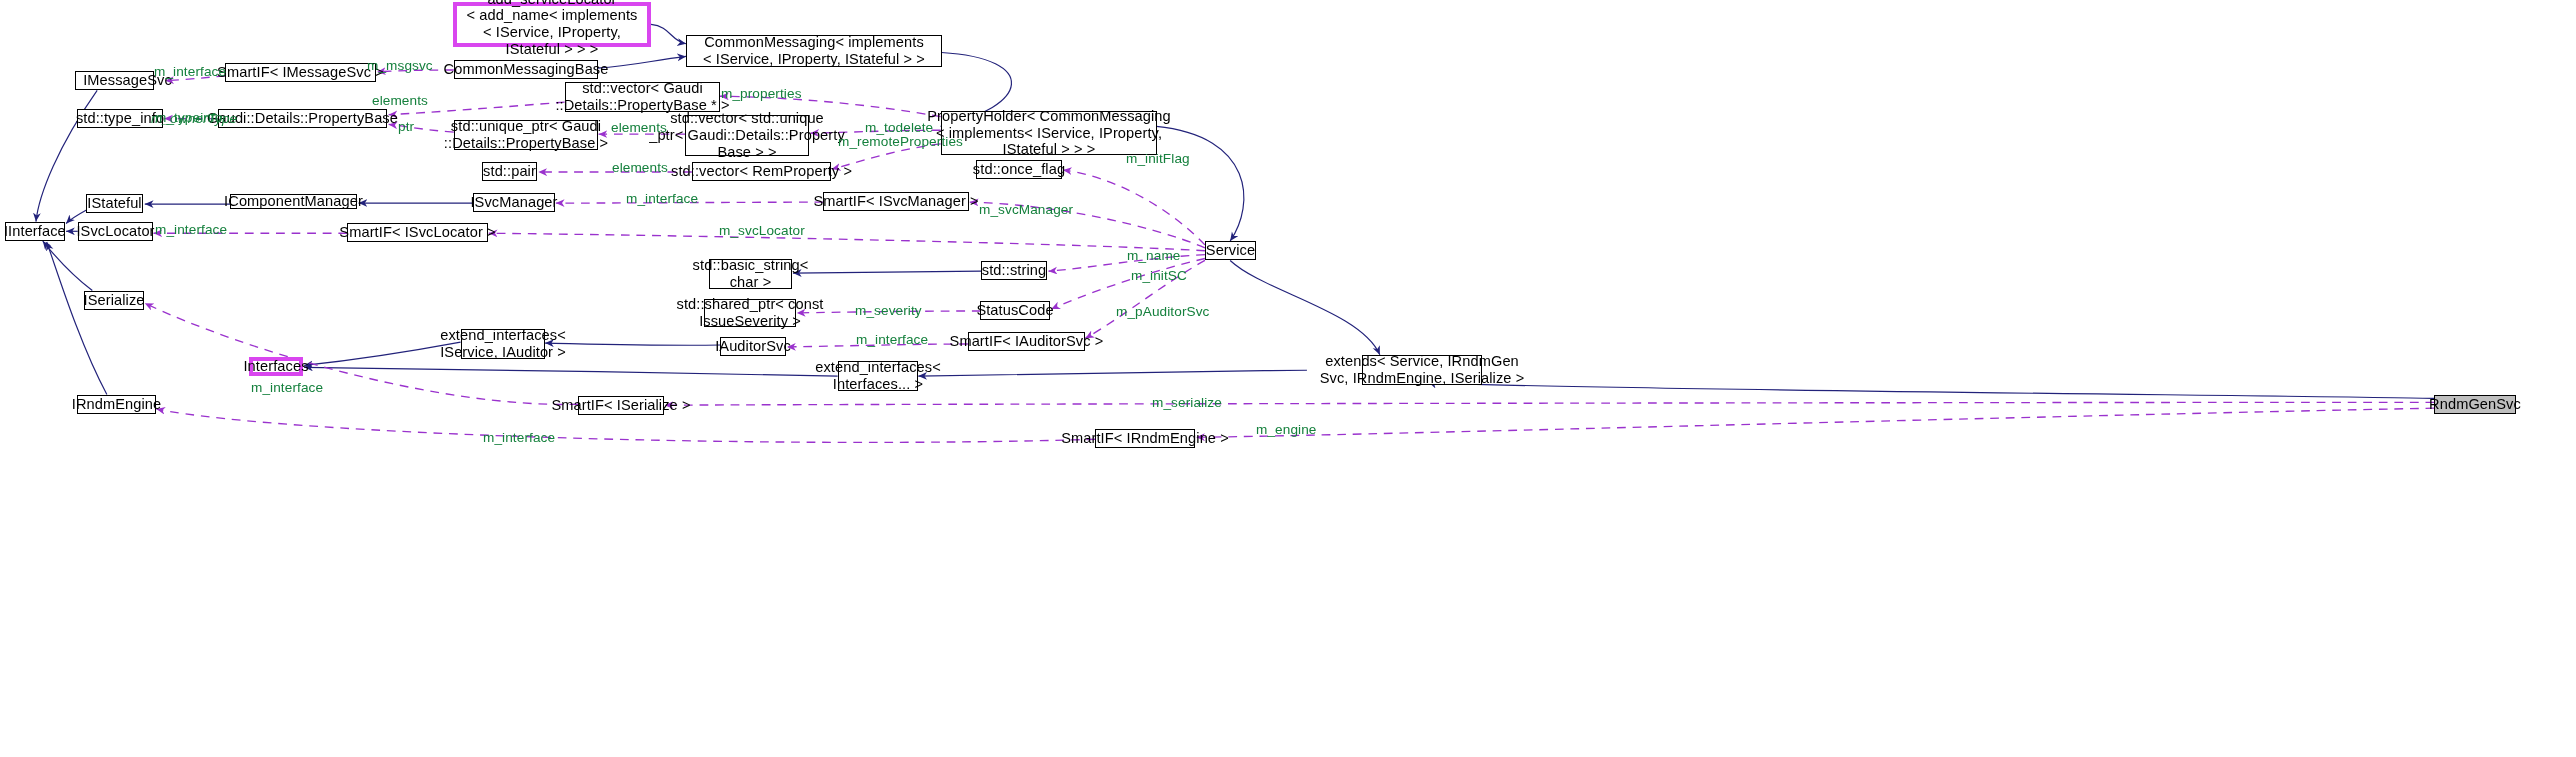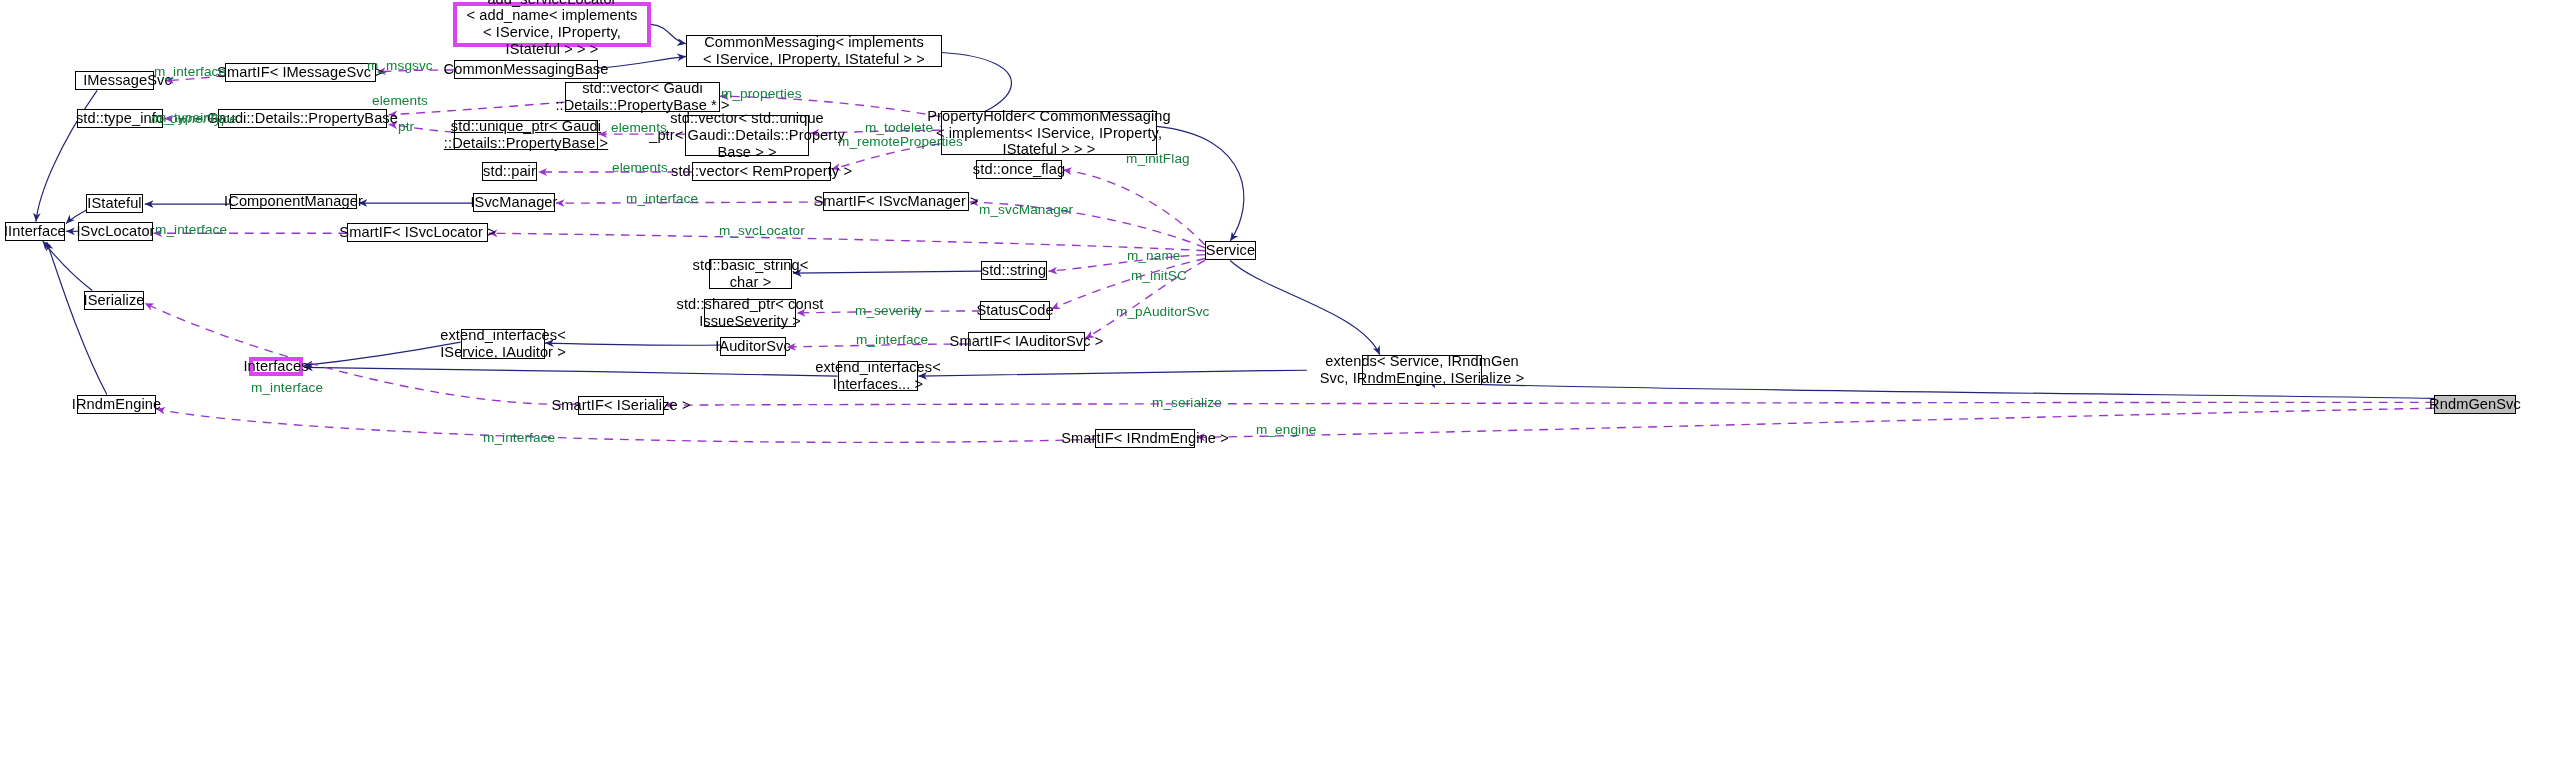--- a/index.html
+++ b/index.html
@@ -171,21 +171,21 @@
       <div class="node" style="left: 75px; top: 71px; width: 79px; height: 19.4px; padding-left: 26px;">IMessageSvc</div>
       <div class="node" style="left: 225px; top: 63px; width: 151px; height: 19.4px;">SmartIF&lt; IMessageSvc &gt;</div>
       <div class="node" style="left: 454px; top: 60px; width: 144px; height: 19.4px;">CommonMessagingBase</div>
       <div class="node" style="left: 565px; top: 82px; width: 155px; height: 30px;">std::vector&lt; Gaudi
 ::Details::PropertyBase * &gt;</div>
       <div class="node" style="left: 941px; top: 111px; width: 216px; height: 44px;">PropertyHolder&lt; CommonMessaging
 &lt; implements&lt; IService, IProperty,
 IStateful &gt; &gt; &gt;</div>
       <div class="node" style="left: 77px; top: 109px; width: 86px; height: 19.4px;">std::type_info</div>
       <div class="node" style="left: 218px; top: 109px; width: 169px; height: 19.4px;">Gaudi::Details::PropertyBase</div>
-      <div class="node" style="left: 454px; top: 120px; width: 144px; height: 30px; text-decoration: underline;">std::unique_ptr&lt; Gaudi
+      <div class="node" style="left: 454px; top: 120px; width: 144px; height: 30px;">std::unique_ptr&lt; Gaudi
 ::Details::PropertyBase &gt;</div>
       <div class="node" style="left: 685px; top: 115px; width: 124px; height: 41px;">std::vector&lt; std::unique
 _ptr&lt; Gaudi::Details::Property
 Base &gt; &gt;</div>
       <div class="node" style="left: 482px; top: 162px; width: 55px; height: 19.4px;">std::pair</div>
       <div class="node" style="left: 692px; top: 162px; width: 139px; height: 19.4px;">std::vector&lt; RemProperty &gt;</div>
       <div class="node" style="left: 976px; top: 160px; width: 86px; height: 19.4px;">std::once_flag</div>
       <div class="node" style="left: 86px; top: 194px; width: 57px; height: 19.4px;">IStateful</div>
       <div class="node" style="left: 230px; top: 194px; width: 127px; height: 15px;">IComponentManager</div>
       <div class="node" style="left: 473px; top: 193px; width: 82px; height: 19.4px;">ISvcManager</div>

